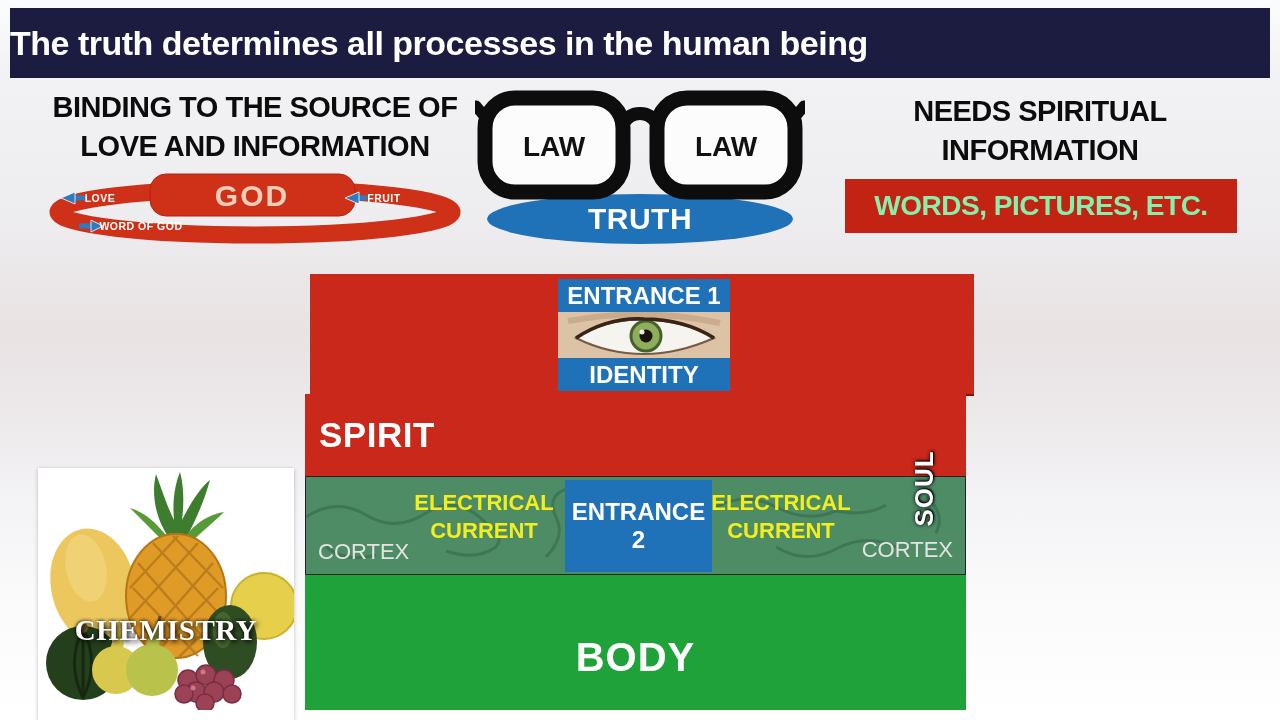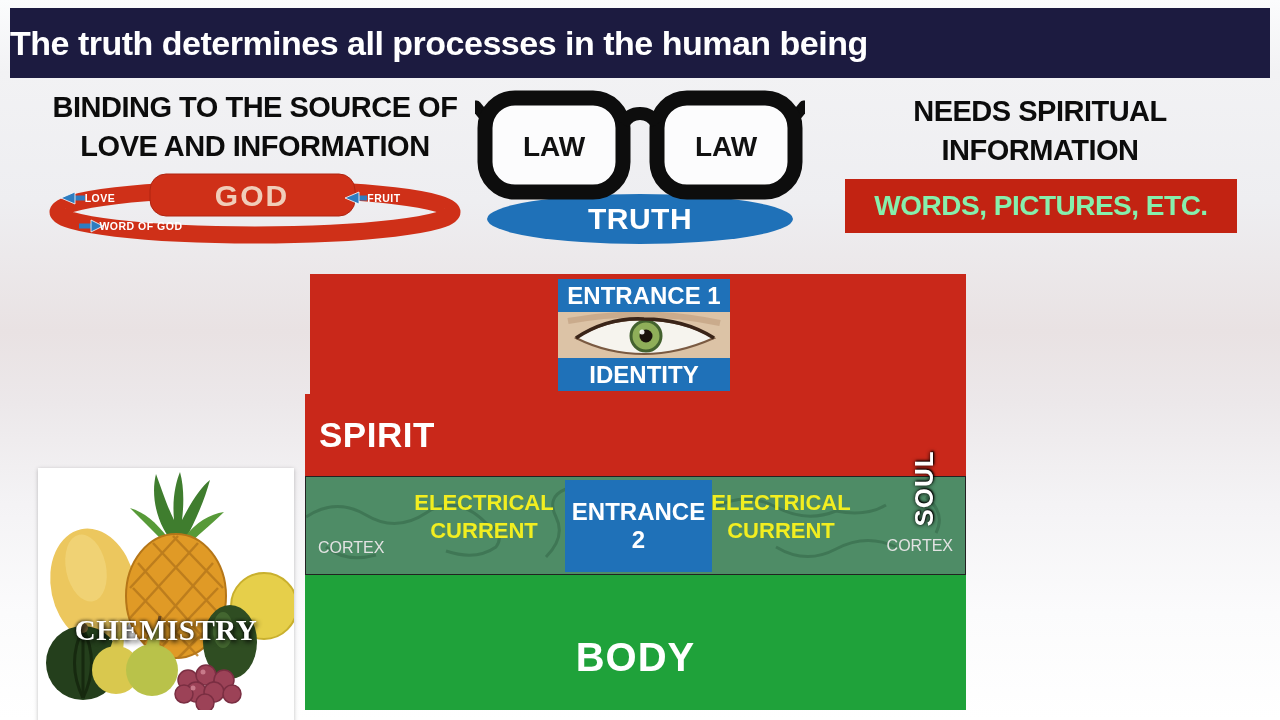--- a/index.html
+++ b/index.html
@@ -28,31 +28,31 @@
   .truth { position:absolute; left:487px; top:194px; width:306px; height:50px; background:#1f71b8; border-radius:50%; text-align:center; z-index:1; }
   .truth span { line-height:50px; color:#ffffff; font-weight:700; font-size:30px; letter-spacing:0.5px; }
 
   .words-box { position:absolute; left:845px; top:179px; width:392px; height:54px; background:#c22312; text-align:center; }
   .words-box span { line-height:54px; color:#86efac; font-weight:700; font-size:28px; letter-spacing:-0.5px; }
 
   .question { position:absolute; left:985px; top:284px; width:260px; font-size:27px; font-weight:700; line-height:45px; text-align:center; color:#0c0c0c; letter-spacing:-0.5px; }
 
   .blue-box { background:#1f71b8; color:#ffffff; font-weight:700; text-align:center; }
 
-  .block-a { position:absolute; left:310px; top:274px; width:656px; height:120px; background:#c9281a; border-bottom:2px solid #7e150d; }
+  .block-a { position:absolute; left:310px; top:274px; width:656px; height:120px; background:#c9281a; border-bottom:2px solid #7e150d;padding-left:8px; }
   .entrance1 { position:absolute; left:248px; top:5px; width:172px; height:33px; font-size:24px; line-height:33px; }
   .eye-wrap  { position:absolute; left:248px; top:38px; width:172px; height:46px; }
   .identity  { position:absolute; left:248px; top:84px; width:172px; height:33px; font-size:24px; line-height:33px; }
 
   .block-b { position:absolute; left:305px; top:394px; width:661px; height:82px; background:#c9281a; }
   .spirit-label { position:absolute; left:14px; top:0; line-height:82px; font-size:35px; font-weight:700; color:#ffffff; letter-spacing:0.5px; }
 
   .block-c { position:absolute; left:305px; top:476px; width:661px; height:99px; background:#4e8c66; box-sizing:border-box; border:1px solid #222222; }
   .cortex-pattern { position:absolute; left:0; top:0; }
-  .cortex-lbl { position:absolute; font-size:16px; color:#e3e3e3; font-weight:500; }
+  .cortex-lbl { position:absolute; font-size:22px; color:#e3e3e3; font-weight:500; }
   .cortex-left  { left:12px; top:62px; }
   .cortex-right { right:12px; top:60px; }
   .elec { position:absolute; width:150px; text-align:center; font-size:22px; font-weight:700; color:#f2ee20; line-height:28px; }
   .elec-left  { left:103px; top:12px; }
   .elec-right { left:400px; top:12px; }
   .entrance2 { position:absolute; left:259px; top:3px; width:147px; height:92px; font-size:24px; display:flex; align-items:center; justify-content:center; }
 
   .soul { position:absolute; left:899px; top:436px; width:50px; height:104px; display:flex; align-items:center; justify-content:center; z-index:5; }
   .soul span { transform:rotate(-90deg); font-size:26px; font-weight:700; color:#ffffff; letter-spacing:1px; white-space:nowrap; text-shadow:0 0 4px #000, 1px 1px 2px #000; }
 

